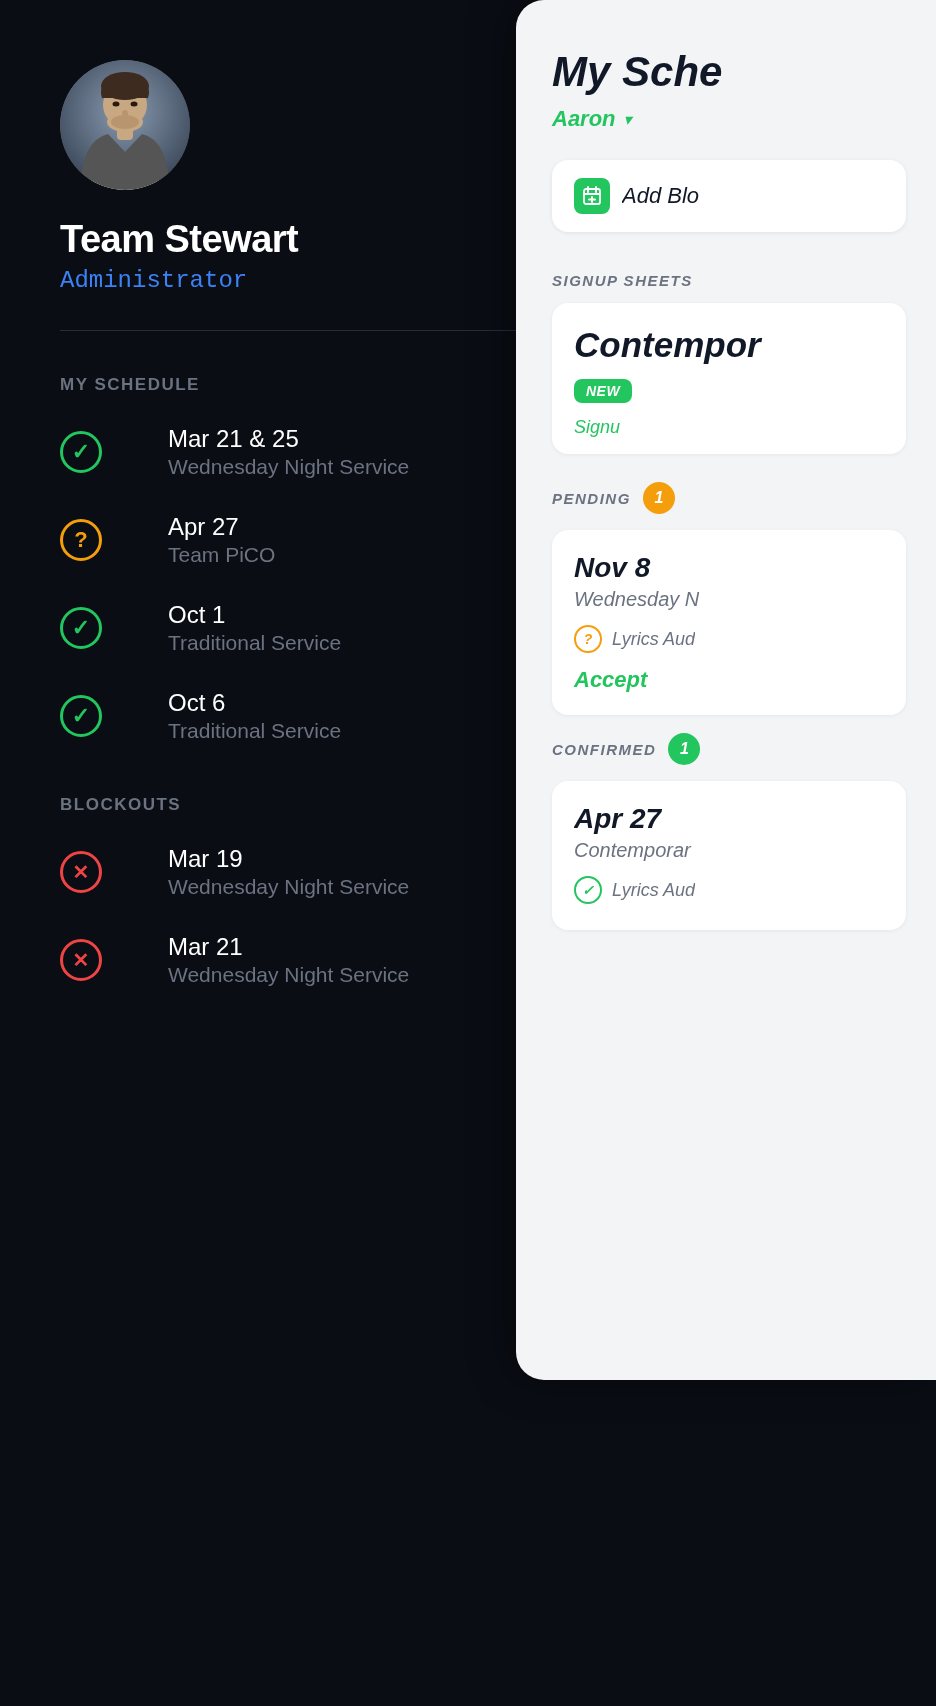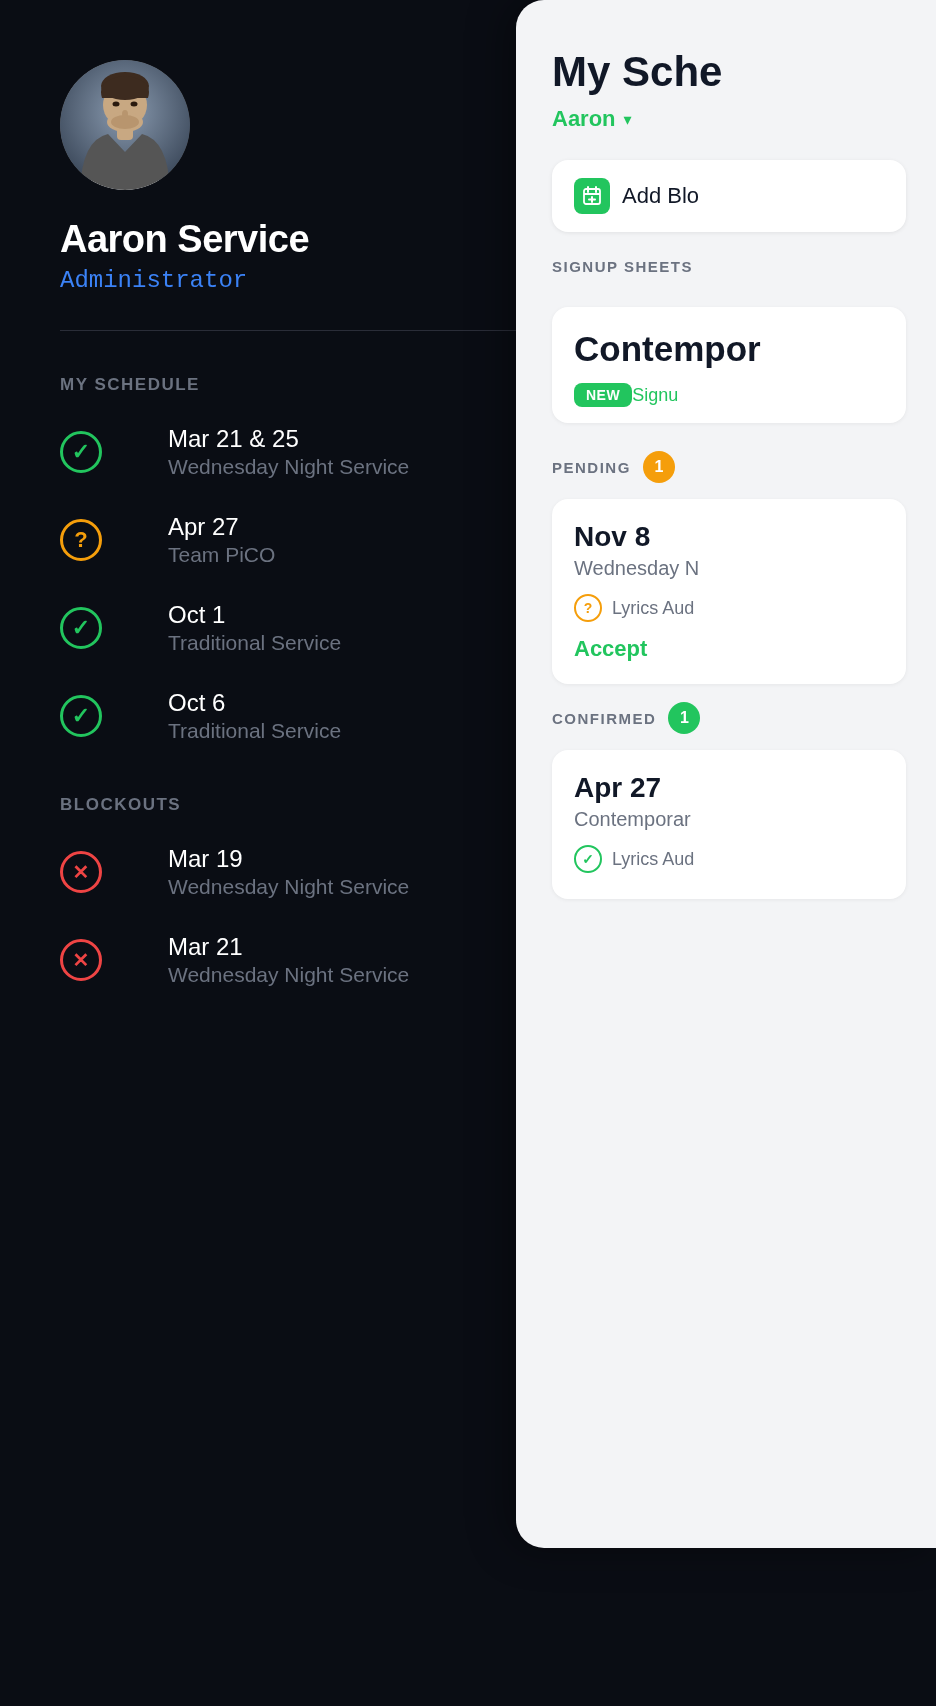--- a/index.html
+++ b/index.html
@@ -156,26 +156,27 @@
       font-size: 21px;
       font-weight: 400;
     }
 
     
     .right-panel {
       position: absolute;
       right: 0;
       top: 0;
       width: 420px;
-      height: 1548px;
+      height: 1380px;
       background: #f3f4f6;
       border-radius: 28px 0 0 28px;
       overflow: hidden;
       box-shadow: -8px 0 40px rgba(0,0,0,0.4);
       z-index: 2;
+      font-style: italic;
     }
 
     .right-inner {
       padding: 48px 30px 40px 36px;
       overflow: hidden;
     }
 
     .my-schedule-title {
       font-size: 42px;
       font-weight: 800;
@@ -204,21 +205,21 @@
       font-size: 16px;
     }
 
     .add-block-btn {
       display: flex;
       align-items: center;
       gap: 12px;
       background: #ffffff;
       border-radius: 16px;
       padding: 18px 22px;
-      margin-bottom: 26px;
+      margin-bottom: 40px;
       cursor: pointer;
       box-shadow: 0 1px 4px rgba(0,0,0,0.08);
     }
 
     .add-block-icon {
       width: 36px;
       height: 36px;
       background: #22c55e;
       border-radius: 8px;
       display: flex;
@@ -236,21 +237,21 @@
       white-space: nowrap;
       overflow: hidden;
     }
 
     .right-section-title {
       color: #6b7280;
       font-size: 15px;
       font-weight: 700;
       letter-spacing: 1.5px;
       text-transform: uppercase;
-      margin-bottom: 32px;
+      margin-bottom: 14px;
     }
 
     .card {
       background: #ffffff;
       border-radius: 16px;
       padding: 22px 22px;
       margin-bottom: 18px;
       box-shadow: 0 1px 4px rgba(0,0,0,0.06);
       overflow: hidden;
     }
@@ -386,21 +387,23 @@
       font-size: 35px;
       font-weight: 600;
       color: #111827;
       margin-bottom: 14px;
       white-space: nowrap;
       overflow: hidden;
     }
 
     .signup-actions {
       display: flex;
-      align-items: center;
+      align-items: flex-start;
+      gap: 14px;
+      flex-direction: column;
     }
   </style>
 </head>
 <body>
 
 <div class="left-panel">
 
   <div class="avatar-container">
     <div class="avatar-placeholder">
       
@@ -429,21 +432,21 @@
         <ellipse cx="56" cy="44" rx="3.5" ry="2.5" fill="#2a1a0e"></ellipse>
         <ellipse cx="74" cy="44" rx="3.5" ry="2.5" fill="#2a1a0e"></ellipse>
 
         <ellipse cx="65" cy="62" rx="14" ry="7" fill="#b8956e"></ellipse>
 
         <ellipse cx="65" cy="54" rx="3" ry="4" fill="#b8956e"></ellipse>
       </svg>
     </div>
   </div>
 
-  <div class="user-name">Aaron Service</div>
+  <div class="user-name">Team Stewart</div>
 
   <div class="user-role">Administrator</div>
 
   <div class="divider"></div>
 
   <div class="section-title">MY SCHEDULE</div>
 
   <ul class="schedule-list">
     <li class="schedule-item">
       <div class="status-icon confirmed">

